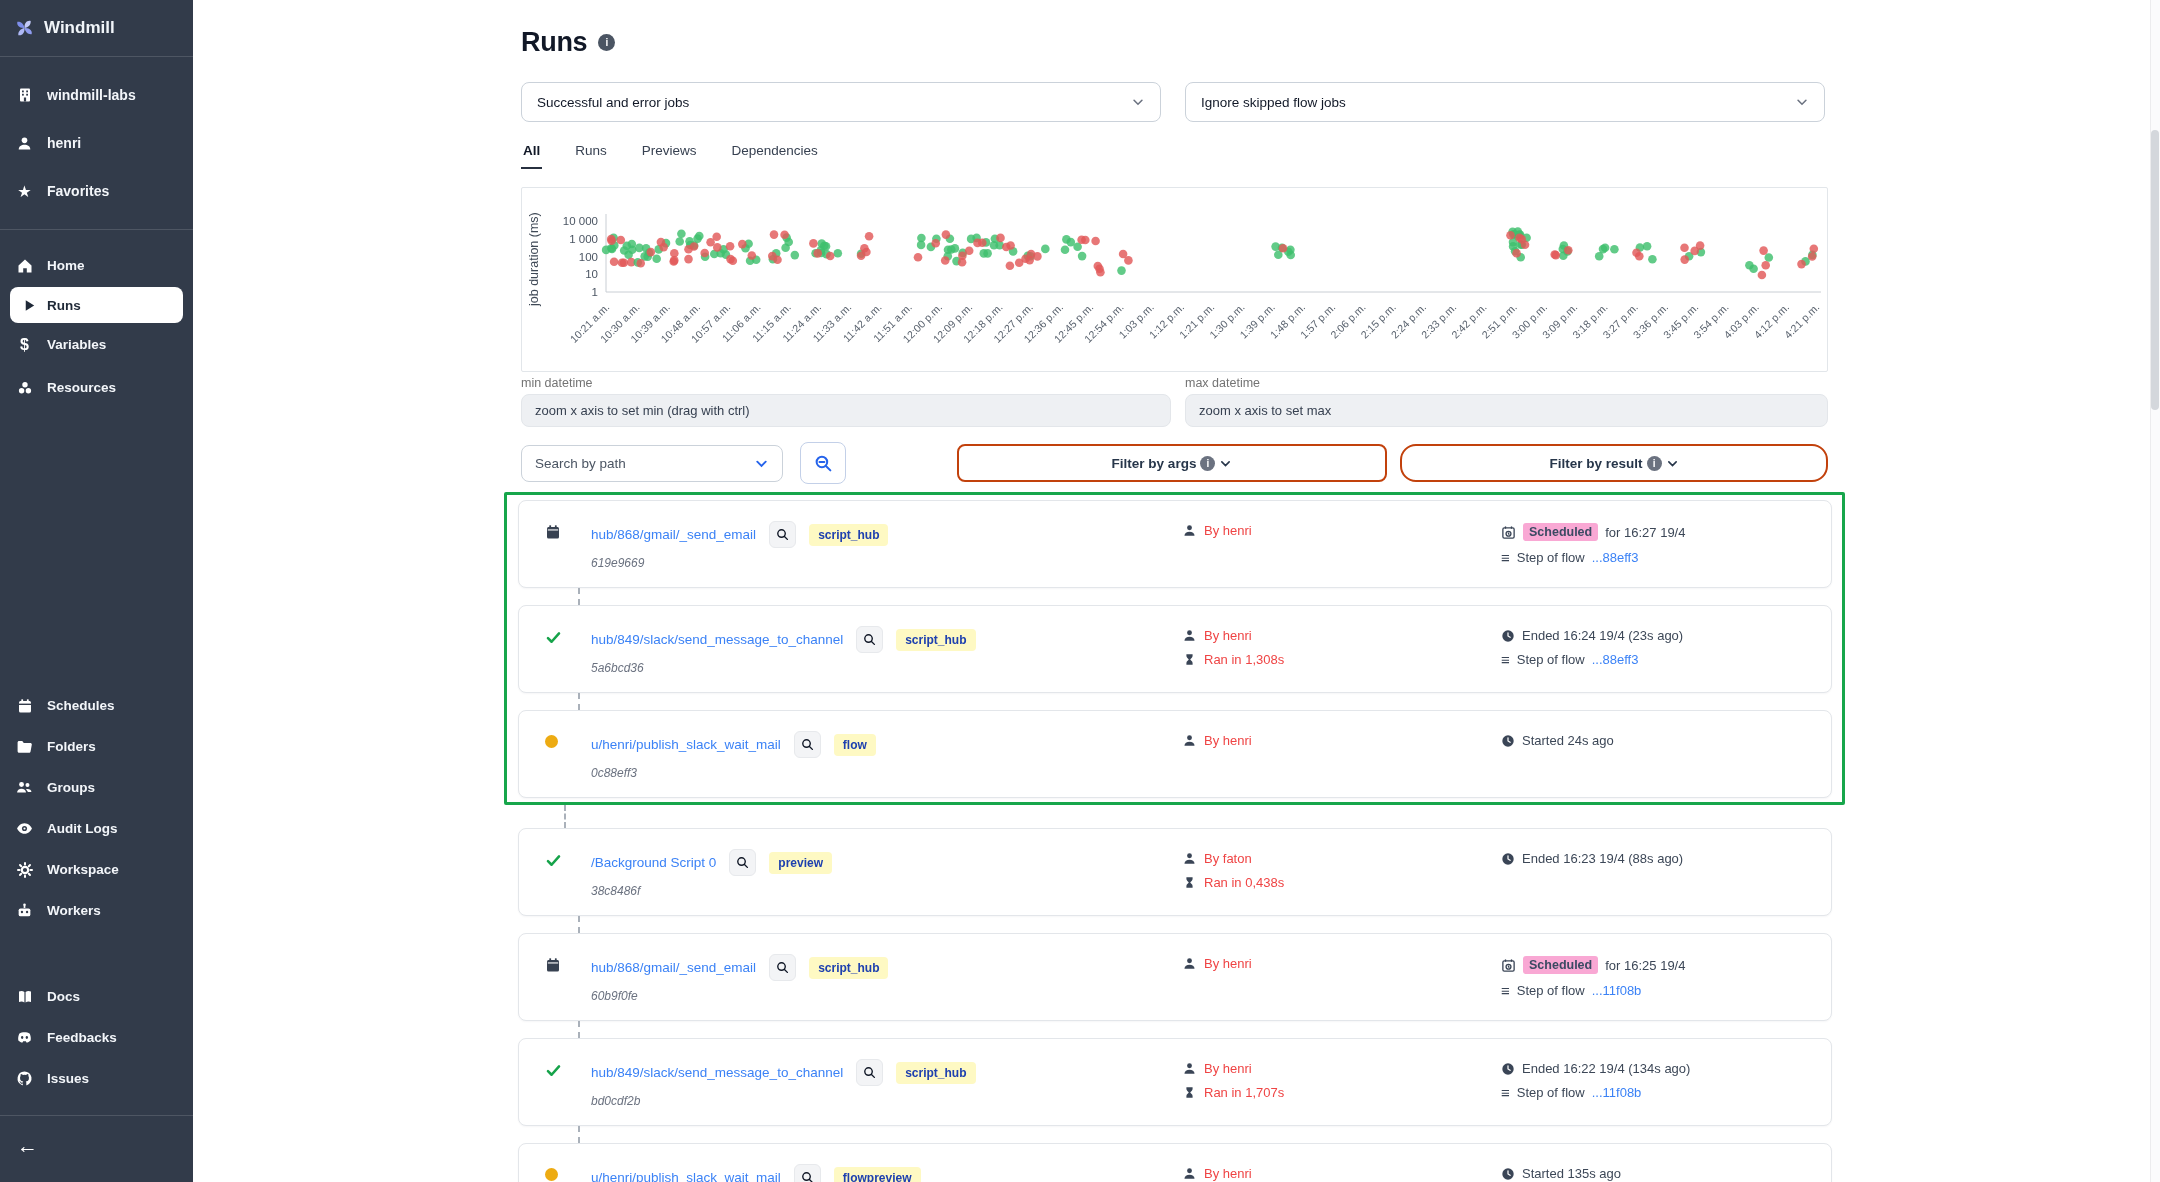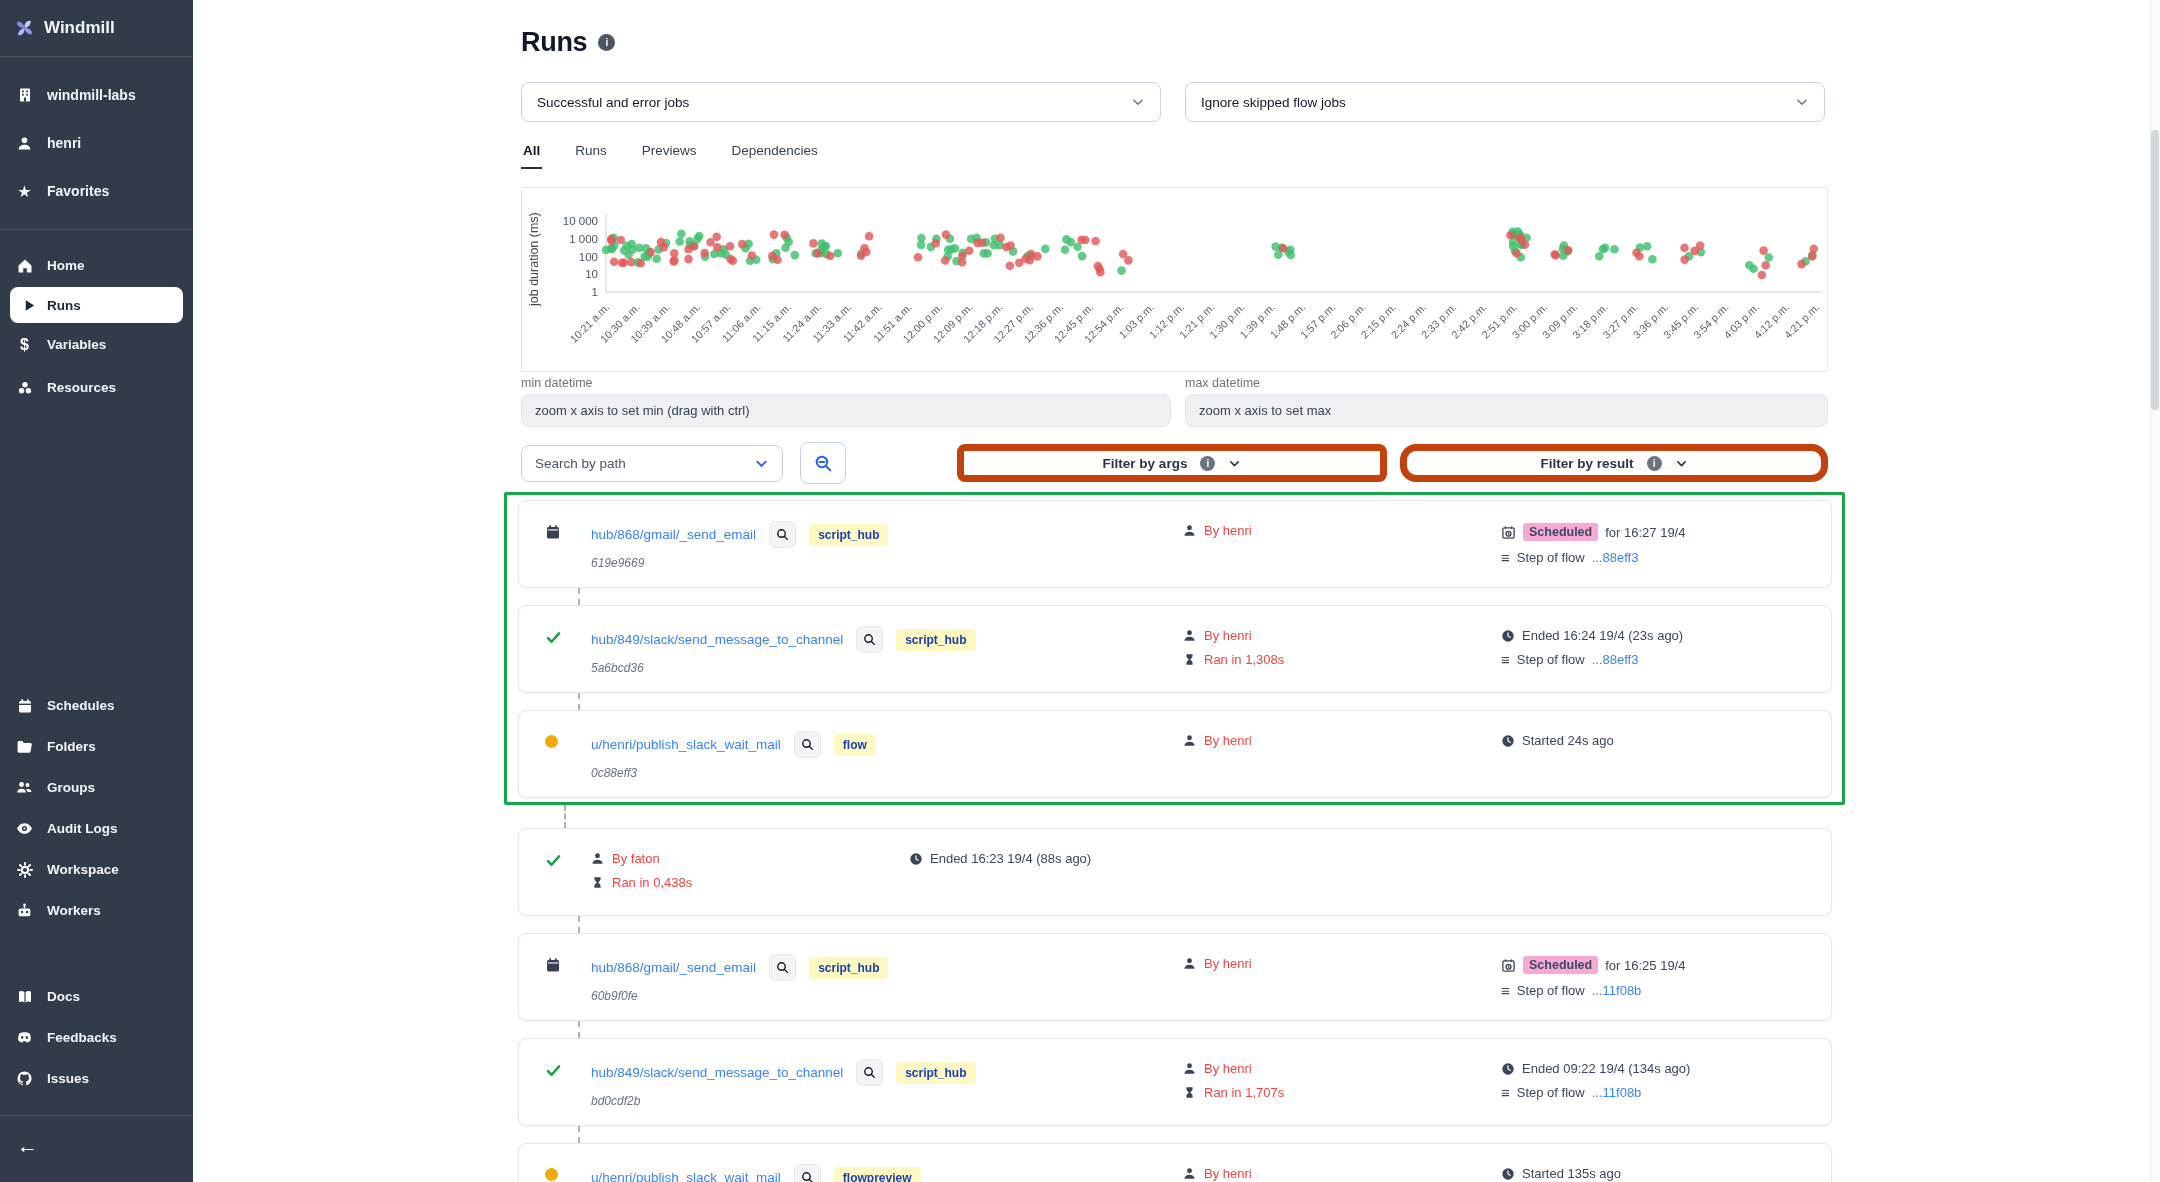--- a/index.html
+++ b/index.html
@@ -57,22 +57,22 @@
   .dt-label { font-size:12.5px; color:#737373; margin-bottom:4px; }
   .dt-input { width:100%; height:33px; background:#eef0f3; border:1px solid #e3e6ea; border-radius:8px;
     padding:0 13px; font-size:13px; color:#374151; font-family:inherit; }
   .dt-input::placeholder { color:#374151; opacity:1; }
 
   .search-row { margin-top:15px; display:flex; align-items:center; }
   .search-select { width:262px; height:37px; border:1px solid #cbd2da; border-radius:8px; background:#fff;
     display:flex; align-items:center; justify-content:space-between; padding:0 13px; font-size:13.5px; color:#4b5563; cursor:pointer; }
   .search-btn { margin-left:17px; width:46px; height:42px; border:1px solid #c3d0e8; border-radius:8px; background:#fff;
     display:flex; align-items:center; justify-content:center; cursor:pointer; }
-  .filter-btn { height:38px; border:7px solid #c2410c; border-radius:8px; background:#fff;
-    display:flex; align-items:center; justify-content:center; gap:13px; font-size:13.5px; font-weight:700; color:#27364a; cursor:pointer; }
+  .filter-btn { height:38px; border:2px solid #c2410c; border-radius:8px; background:#fff;
+    display:flex; align-items:center; justify-content:center; gap:4px; font-size:13.5px; font-weight:700; color:#27364a; cursor:pointer; }
   .fb-args { width:430px; margin-left:111px; }
   .fb-result { width:428px; margin-left:13px;border-radius:16px; }
 
   
   .runs-list { margin-top:8px; }
   .hl-box { margin-left:-17px; width:1341px; border:3px solid #17a64b; border-radius:2px; padding:5px 10px 4px 11px; }
   .rest { margin-left:-3px; }
   .card { width:1314px; height:88px; background:#fff; border:1px solid #e3e6ea; border-radius:8px;
     box-shadow:0 1px 2px rgba(16,24,40,.04); display:flex; padding:20px 0 0 26px; }
   .connector { height:17px; border-left:2px dashed #aab1ba; margin-left:60px; width:0; }
@@ -794,20 +794,33 @@
             <div class="card">
     <div class="c-icon">
       
       <span class="st st-check">
         <svg width="17" height="17" viewBox="0 0 16 16" fill="none" stroke="#16a34a" stroke-width="2.4" stroke-linecap="round" stroke-linejoin="round">
                     <path d="M2.8 8.6 6.2 12 13.2 4.2"></path>
                   </svg>
       </span>
       
     </div>
+    <div class="c-main">
+      <div class="c-line1">
+        <a class="path-link">/Background Script 0</a>
+        <span class="mag-chip">
+          <svg width="13" height="13" viewBox="0 0 16 16" fill="none" stroke="#111827" stroke-width="1.7" stroke-linecap="round">
+                      <circle cx="6.8" cy="6.8" r="4.6"></circle>
+                      <line x1="10.4" y1="10.4" x2="14" y2="14"></line>
+                    </svg>
+        </span>
+        <span class="badge">preview</span>
+      </div>
+      <div class="run-id">38c8486f</div>
+    </div>
     <div class="c-mid">
       <div class="mid-line">
         <span class="mi">
           <svg width="13" height="13" viewBox="0 0 16 16" fill="#3a4556">
                       <circle cx="8" cy="4.6" r="3"></circle>
                       <path d="M1.8 14.5c0-3.4 2.8-5.1 6.2-5.1s6.2 1.7 6.2 5.1z"></path>
                     </svg>
         </span>
         <span>By faton</span>
       </div>
@@ -942,21 +955,21 @@
     <div class="c-right">
       <div class="r-line">
 
         <span class="ri ri-clock">
           <svg width="14" height="14" viewBox="0 0 16 16">
                       <circle cx="8" cy="8" r="6.5" fill="#3a4556"></circle>
                       <path d="M8 4.4V8l2.4 1.5" stroke="#fff" stroke-width="1.4" fill="none" stroke-linecap="round"></path>
                     </svg>
         </span>
 
-        <span class="r-text">Ended 09:22 19/4 (134s ago)</span>
+        <span class="r-text">Ended 16:22 19/4 (134s ago)</span>
       </div>
       <div class="r-line step-line">
         <span class="ri glyph-ham"></span>
         <span class="r-text">Step of flow</span>
         <a class="step-link">...11f08b</a>
       </div>
     </div>
   </div>
             <div class="connector"></div>
             <div class="card">

